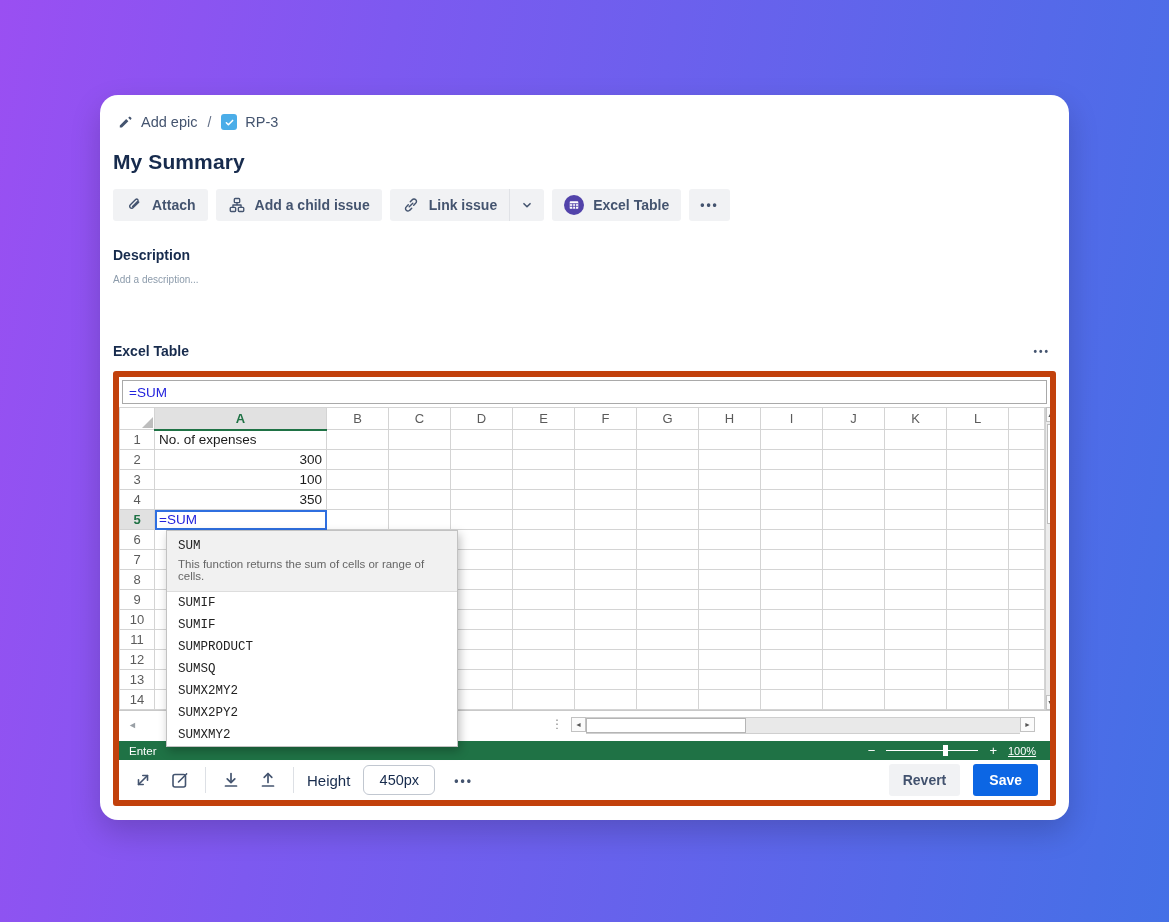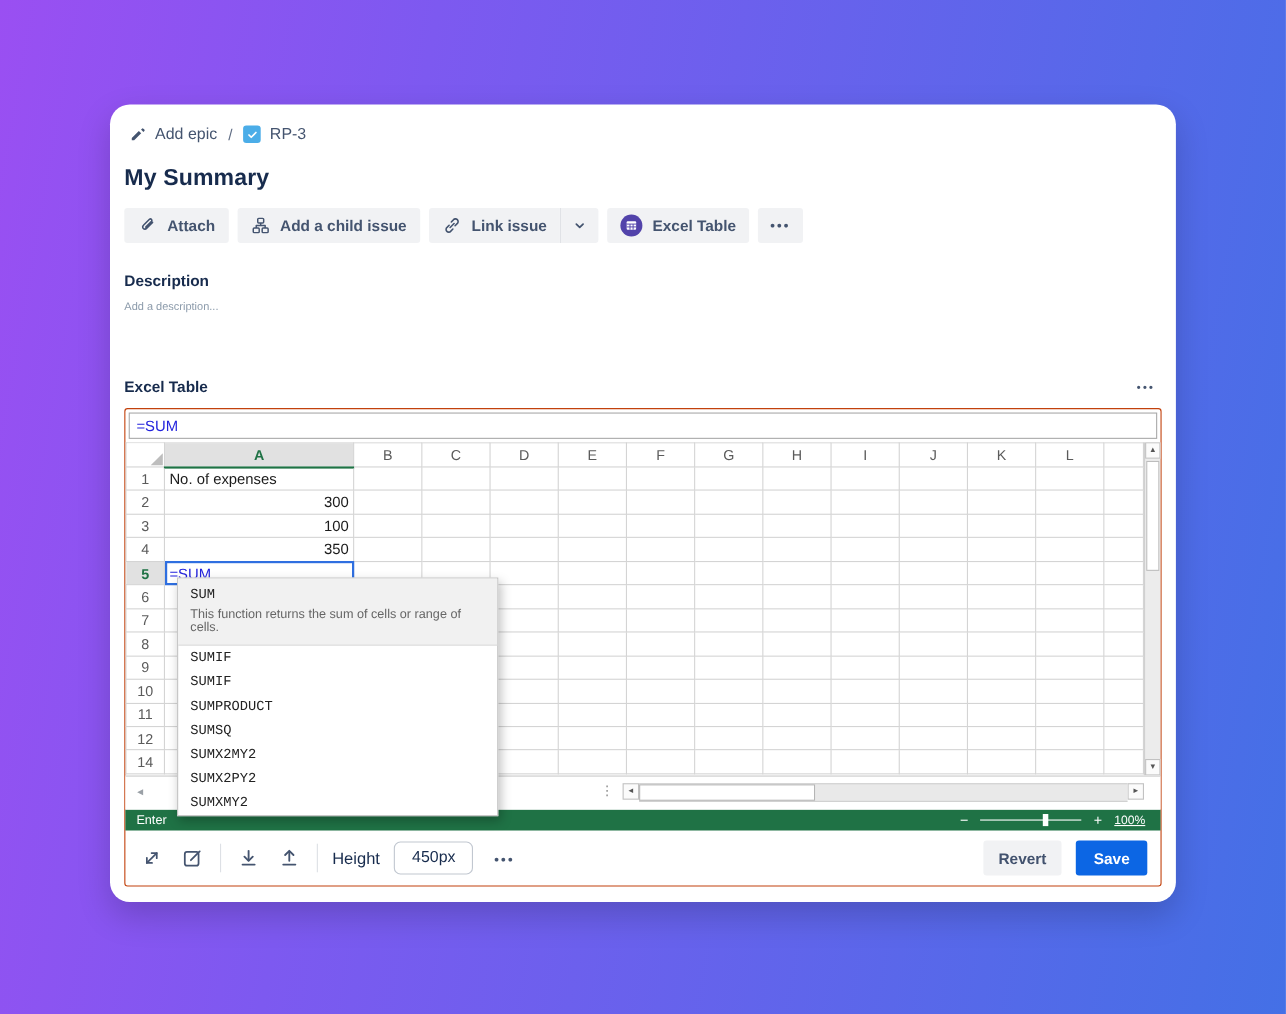--- a/index.html
+++ b/index.html
@@ -32,21 +32,21 @@
   .btn.more{padding:0 11px;}
   .excel-circle{width:20px;height:20px;border-radius:50%;background:var(--excel-addon-purple,#5243AA);display:inline-flex;align-items:center;justify-content:center;}
   
   .desc-label{margin-top:26px;font-size:14px;font-weight:700;color:var(--title-navy,#172B4D);}
   .desc-placeholder{margin-top:11px;font-size:10px;color:#8C9BAB;cursor:text;}
   
   .excel-head{margin-top:57px;display:flex;justify-content:space-between;align-items:center;}
   .excel-head .label{font-size:14px;font-weight:700;color:var(--title-navy,#172B4D);}
   .dots-btn{background:none;border:none;cursor:pointer;}
   
-  .widget{position:relative;margin-top:12px;height:435px;border:1px solid #c2410c;border-radius:3px;
+  .widget{position:relative;margin-top:12px;height:435px;border:6px solid #c2410c;border-radius:3px;
     box-sizing:border-box;background:#fff;display:flex;flex-direction:column;}
   .formula-wrap{margin:3px;height:22px;border:1px solid #a9a9a9;display:flex;align-items:center;flex:0 0 auto;}
   .formula-input{border:none;outline:none;width:100%;height:100%;padding:0 6px;
     font-family:"Liberation Sans",sans-serif;font-size:13.5px;color:var(--formula-blue,#2323dd);background:transparent;}
   
   .grid-area{position:relative;flex:0 0 303px;display:flex;overflow:hidden;}
   table.sheet{border-collapse:collapse;table-layout:fixed;width:926px;height:302px;flex:0 0 auto;}
   .sheet th,.sheet td{border:1px solid #d4d4d4;font-weight:400;overflow:hidden;white-space:nowrap;box-sizing:border-box;}
   .sheet thead th{height:22px;font-size:13px;color:#5b5b5b;background:#fff;text-align:center;}
   .sheet thead th.col-sel{background:#e1e1e1;color:var(--excel-green,#1f7245);border-bottom:2px solid var(--excel-green,#1f7245);font-weight:700;}
@@ -418,20 +418,36 @@
               <td class="cell"></td>
               <td class="cell"></td>
               <td class="cell"></td>
               <td class="cell"></td>
               <td class="cell"></td>
               <td class="cell"></td>
               <td class="cell"></td>
               <td class="cell"></td>
             </tr>
             <tr>
+              <th>13</th>
+              <td class="cell"></td>
+              <td class="cell"></td>
+              <td class="cell"></td>
+              <td class="cell"></td>
+              <td class="cell"></td>
+              <td class="cell"></td>
+              <td class="cell"></td>
+              <td class="cell"></td>
+              <td class="cell"></td>
+              <td class="cell"></td>
+              <td class="cell"></td>
+              <td class="cell"></td>
+              <td class="cell"></td>
+            </tr>
+            <tr>
               <th>14</th>
               <td class="cell"></td>
               <td class="cell"></td>
               <td class="cell"></td>
               <td class="cell"></td>
               <td class="cell"></td>
               <td class="cell"></td>
               <td class="cell"></td>
               <td class="cell"></td>
               <td class="cell"></td>

